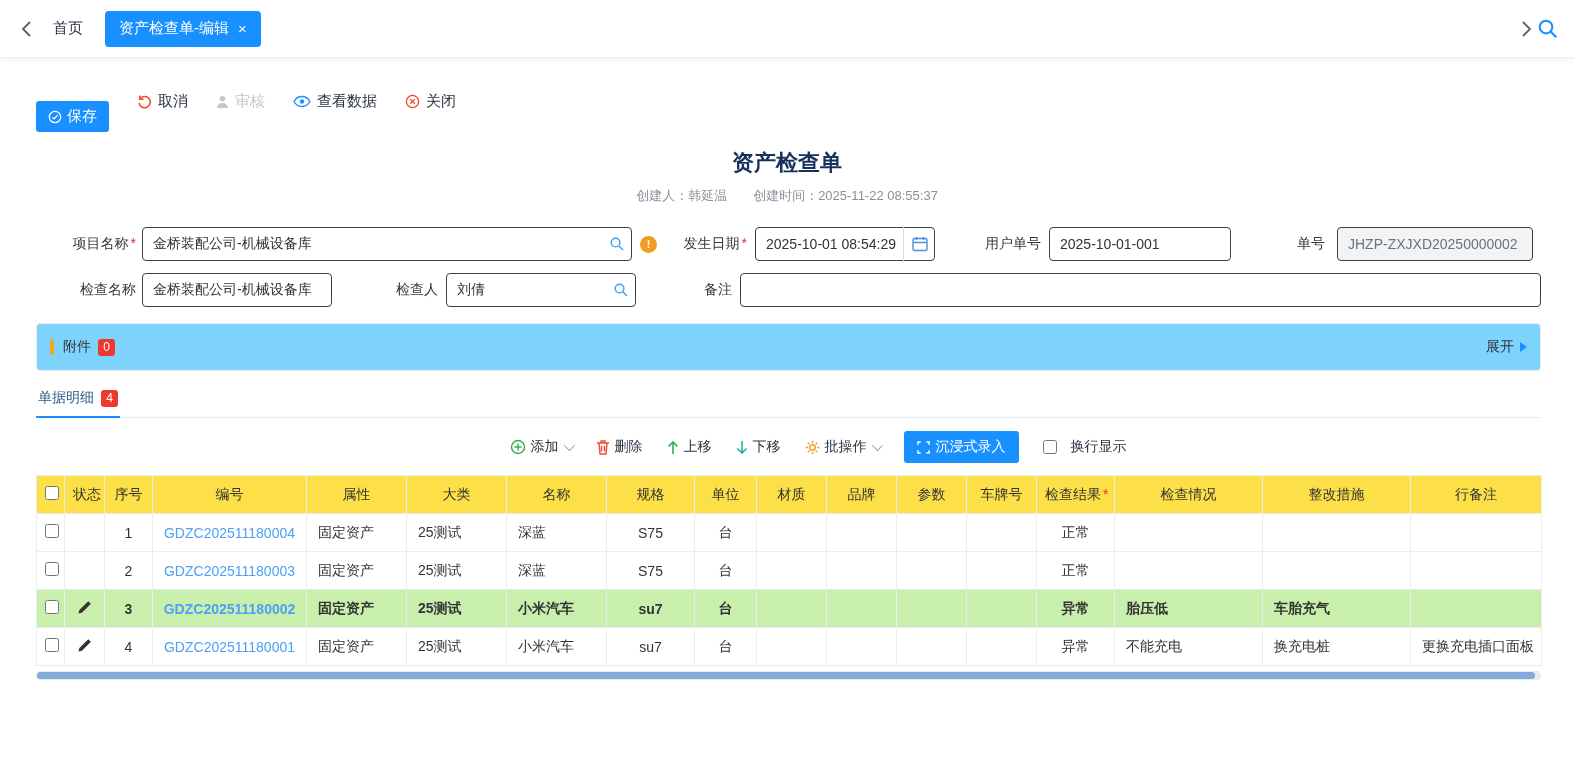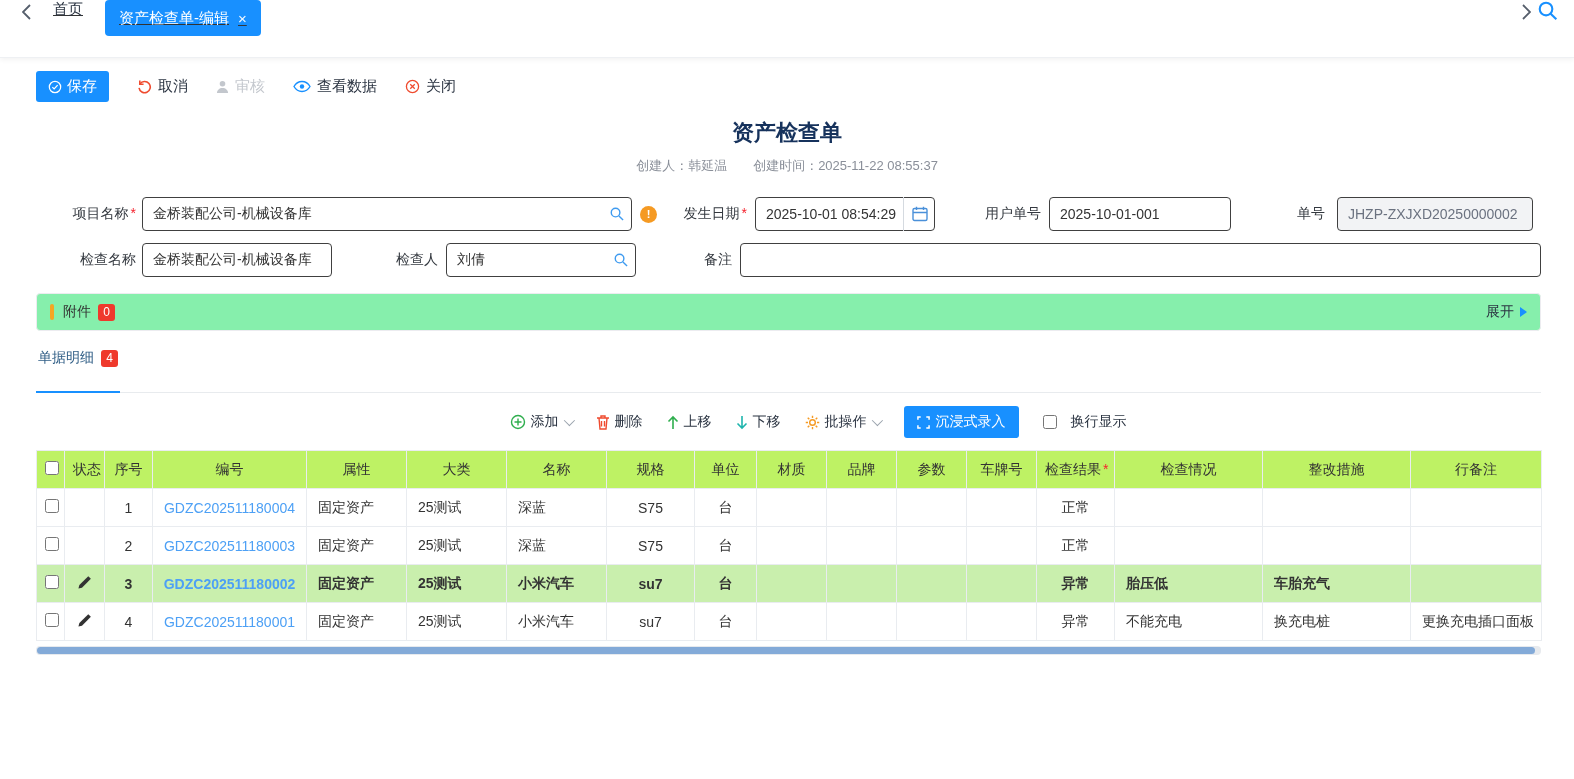--- a/index.html
+++ b/index.html
@@ -2,39 +2,39 @@
 <html><head>
 <meta charset="utf-8">
 <style>
   * { box-sizing: border-box; }
   body {
     margin: 0; width: 1574px; height: 779px; background: #fff;
     font-family: "Liberation Sans", "DejaVu Sans", sans-serif;
     color: #333; font-size: 14px; overflow: hidden;
   }
   
-  .topbar { height: 58px; display: flex; align-items: flex-start; padding: 0 16px;
-            border-bottom: 1px solid #eef0f3; box-shadow: 0 2px 5px rgba(0,0,0,.05); text-decoration: underline; }
+  .topbar { height: 58px; display: flex; align-items: center; padding: 0 16px;
+            border-bottom: 1px solid #eef0f3; box-shadow: 0 2px 5px rgba(0,0,0,.05); }
   .nav-chev { padding: 4px 6px; cursor: pointer; display: flex; align-items: center; }
   .tab-home { margin: 0 22px 0 16px; font-size: 15px; color: #2b3442; cursor: pointer; }
   .tab-active { background: #1890ff; color: #fff; border-radius: 4px; height: 36px;
                 display: flex; align-items: center; padding: 0 14px; font-size: 15px; gap: 9px; cursor: pointer; }
   .tab-close { font-size: 15px; line-height: 1; opacity: .95; cursor: pointer; }
   .spacer { flex: 1; }
   .proj-select { width: 252px; height: 38px; border: 1px solid #dfe3e8; border-radius: 4px;
                  display: flex; align-items: center; padding: 0 12px; color: #b6bcc6;
                  font-size: 14px; margin: 0 14px 0 18px; cursor: pointer; }
   .proj-select .ph { flex: 1; }
   .chev-down { width: 8px; height: 8px; border-right: 1.5px solid #9aa3ad; border-bottom: 1.5px solid #9aa3ad;
                transform: rotate(45deg) translateY(-2px); display: inline-block; }
   
   .toolbar { display: flex; align-items: center; gap: 28px; padding: 13px 0 6px 36px; }
   .btn-save { background: #1890ff; color: #fff; border: none; border-radius: 3px; height: 31px;
               padding: 0 12px; font-size: 15px; display: flex; align-items: center; gap: 5px; cursor: pointer;
-              font-family: inherit; }
+              font-family: inherit; margin-top: 30px; }
   .tool-item { display: flex; align-items: center; gap: 6px; font-size: 15px; color: #2b3442; cursor: pointer; }
   .tool-item.disabled { color: #c3c7cd; cursor: default; }
   
   .page-title { text-align: center; font-size: 22px; font-weight: 700; color: #16325c; margin-top: 10px; }
   .page-meta { text-align: center; font-size: 13px; color: #8a8f99; margin-top: 9px; }
   .page-meta .gap { display: inline-block; width: 26px; }
   
   .form { margin-top: 22px; }
   .form-row { display: flex; align-items: center; margin: 0 33px 12px 36px; }
   .flabel { font-size: 14px; color: #33383f; text-align: right; white-space: nowrap; }
@@ -47,44 +47,44 @@
   .fld .inp.has-sfx { padding-right: 32px; }
   .date-btn { position: absolute; right: 0; top: 0; width: 32px; height: 34px; border-left: 1px solid #d5dae0;
               display: flex; align-items: center; justify-content: center; border-radius: 0 4px 4px 0; cursor: pointer; }
   .warn { width: 17px; height: 17px; border-radius: 50%; background: #f59a23; color: #fff; font-size: 11px;
           font-weight: 700; display: flex; align-items: center; justify-content: center; margin-left: 8px; }
   .warn::after { content: "!"; }
   .w100 { width: 100px; } .w90 { width: 84px; } .w72 { width: 72px; } .w60 { width: 60px; } .w56 { width: 56px; }
   .ml6 { margin-left: 6px; } .ml8 { margin-left: 8px; } .ml12 { margin-left: 12px; }
   .ml34 { margin-left: 34px; } .ml36 { margin-left: 36px; } .ml38 { margin-left: 38px; }
   
-  .attach { margin: 16px 33px 0 36px; height: 38px; background: #86efac; border: 1px solid #ececf0;
+  .attach { margin: 16px 33px 0 36px; height: 48px; background: #7dd3fc; border: 1px solid #ececf0;
             border-radius: 4px; display: flex; align-items: center; padding: 0 13px; }
   .marker { width: 4px; height: 16px; background: #f5a623; border-radius: 2px; margin-right: 9px; }
   .badge { min-width: 17px; height: 17px; background: #ef392c; color: #fff; font-size: 12px; border-radius: 3px;
            display: inline-flex; align-items: center; justify-content: center; padding: 0 3px; margin-left: 7px; }
   .expand { margin-left: auto; display: flex; align-items: center; gap: 6px; cursor: pointer; color: #2b3442; }
   .tri-right { width: 0; height: 0; border-left: 7px solid #1890ff; border-top: 5px solid transparent;
                border-bottom: 5px solid transparent; }
   
   .dtabs { margin: 18px 33px 0 36px; border-bottom: 1px solid #e8ebee; }
-  .dtab { display: inline-flex; align-items: center; gap: 7px; padding: 0 2px 24px; margin-bottom: -1px;
+  .dtab { display: inline-flex; align-items: center; gap: 7px; padding: 0 2px 9px; margin-bottom: -1px;
           border-bottom: 2px solid #1890ff; color: #2f5d85; font-size: 14px; cursor: pointer; }
   
   .gtoolbar { margin: 13px 0 12px 62px; display: flex; align-items: center; gap: 24px; justify-content: center; }
   .gitem { display: flex; align-items: center; gap: 5px; font-size: 14px; color: #2b3442; cursor: pointer; }
   .btn-immersive { background: #1890ff; color: #fff; border: none; border-radius: 3px; height: 32px;
                    padding: 0 13px; font-size: 14px; display: flex; align-items: center; gap: 6px; cursor: pointer;
                    font-family: inherit; }
   .wrap-check { display: flex; align-items: center; gap: 14px; font-size: 14px; color: #2b3442; }
   
   table { border-collapse: collapse; table-layout: fixed; width: 1505px; margin-left: 36px; }
   th, td { border: 1px solid #e9ecf0; height: 38px; padding: 0 8px; font-size: 14px; text-align: center;
            overflow: hidden; white-space: nowrap; }
-  th { background: #bef264; font-weight: 400; color: #333; }
+  th { background: #fde047; font-weight: 400; color: #333; }
   td.al, th.al { text-align: left; padding-left: 11px; }
   tr.selected td { background: #c9efad; font-weight: 700; }
   a.code-link { color: #4da0f5; text-decoration: none; cursor: pointer; }
   input[type=checkbox] { width: 14px; height: 14px; margin: 0; cursor: pointer; }
   .pencil-btn { cursor: pointer; display: inline-flex; }
   
   .hbar { margin: 5px 0 0 36px; width: 1505px; height: 9px; background: #e7eaee; border-radius: 4px; position: relative; }
   .hthumb { position: absolute; left: 1px; top: 1px; height: 7px; width: 1498px; background: #83aad8;
             border-radius: 4px; cursor: pointer; }
 </style>

